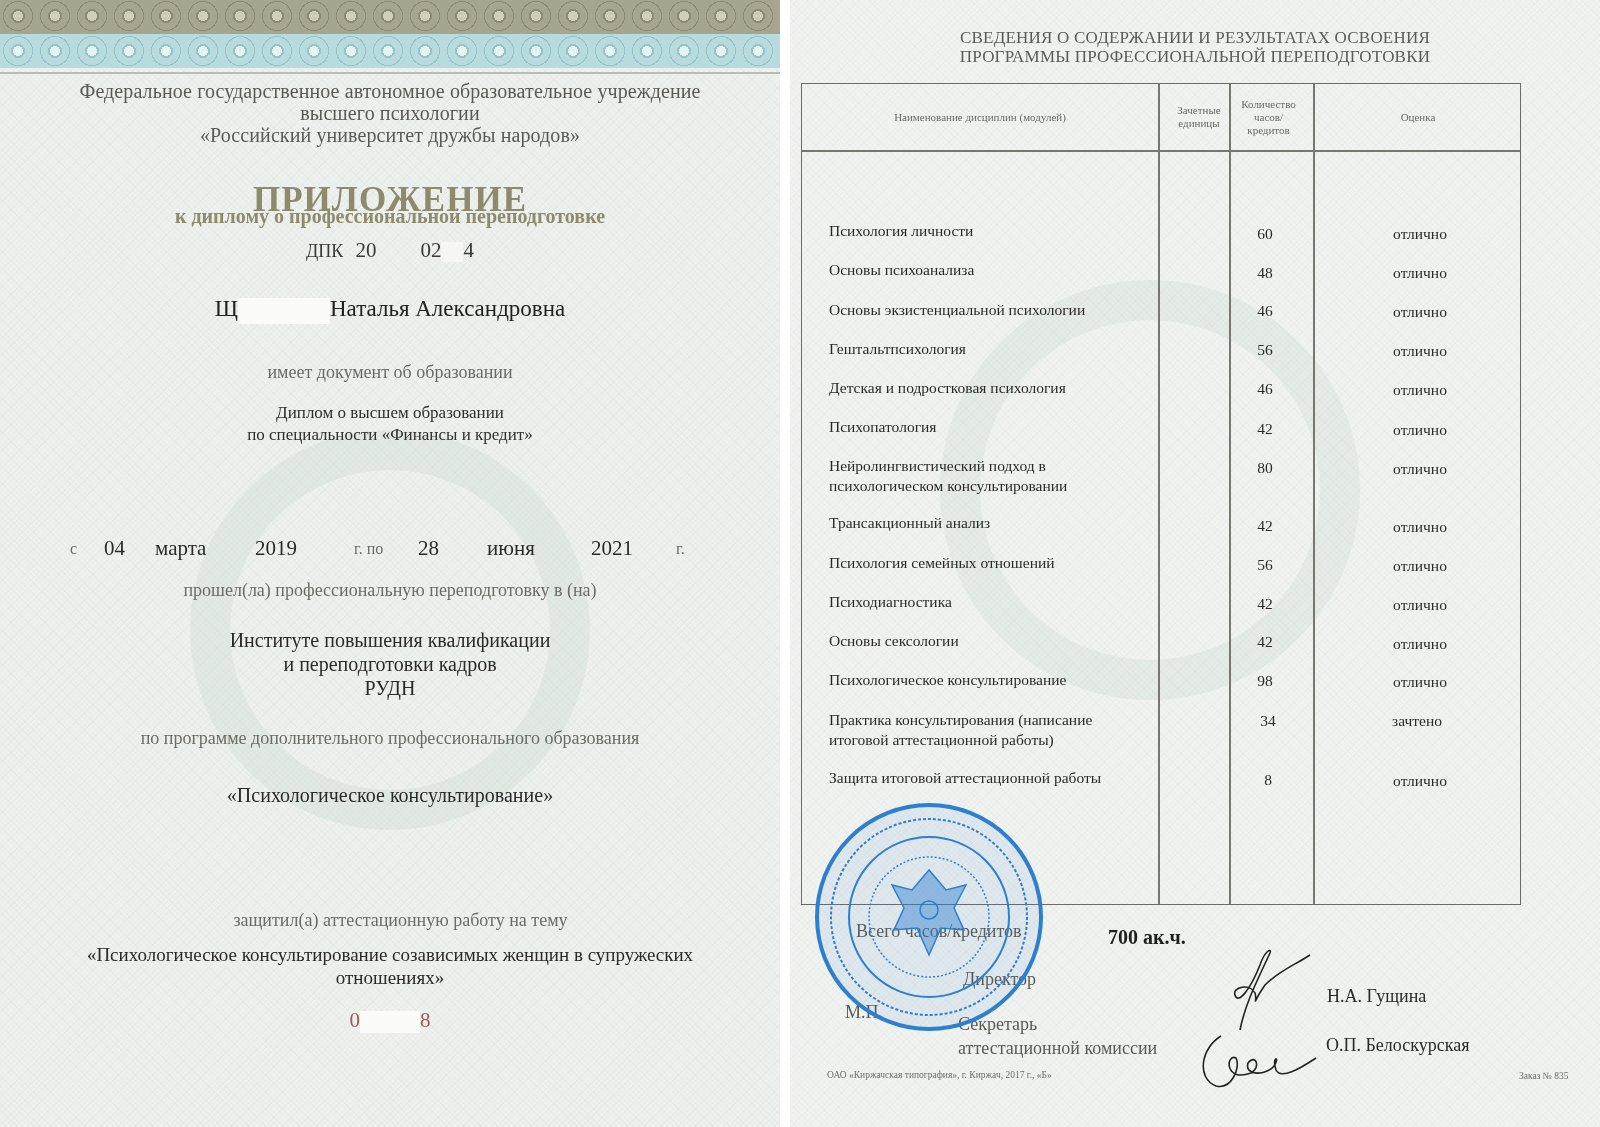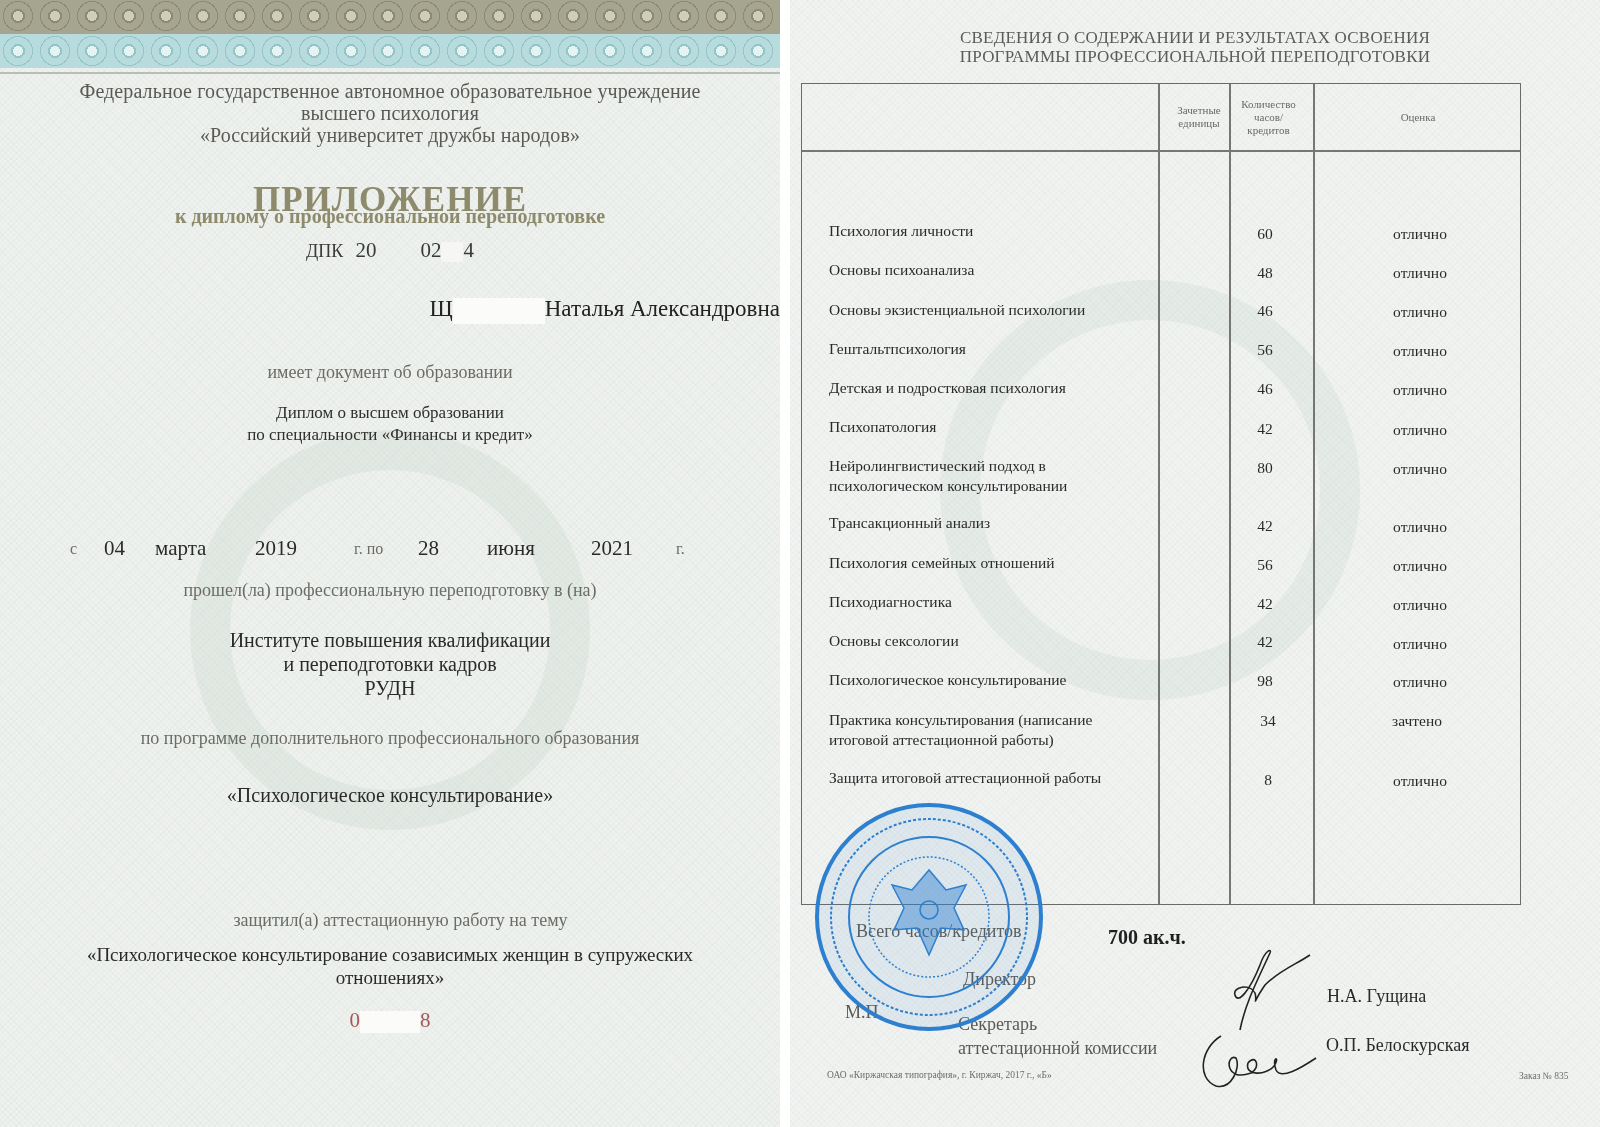--- a/index.html
+++ b/index.html
@@ -30,21 +30,21 @@
   .band-line { position: absolute; left: 0; top: 72px; width: 100%; height: 2px; background: #b9bcb7; }
 
   .watermark { position: absolute; border-radius: 50%; border: 40px solid rgba(170,190,178,0.16); }
 
   .center { position: absolute; left: 0; width: 780px; text-align: center; }
   .org { top: 80px; font-size: 20px; line-height: 22px; color: #5a5a55; letter-spacing: 0.1px; }
   .title { top: 165px; font-size: 35px; font-weight: bold; color: #8e8a6c; letter-spacing: 1px; margin-top: 15px; }
   .subtitle { top: 205px; font-size: 20px; font-weight: bold; color: #8e8a6c; }
   .dpk { top: 238px; font-size: 21px; color: #3a3a38; }
   .dpk .mask { display: inline-block; width: 22px; height: 20px; background: #f6f6f4; vertical-align: middle; }
-  .fio { top: 296px; font-size: 23px; color: #222; text-align: right; }
+  .fio { top: 296px; font-size: 23px; color: #222; }
   .fio .mask { display: inline-block; width: 92px; height: 26px; background: #fbfbfa; vertical-align: middle; }
   .label-line { font-size: 18px; color: #6c6c66; }
   .doc-info { top: 402px; font-size: 17px; line-height: 22px; color: #2f2f2d; }
   .doc-info .mask { display: inline-block; width: 50px; height: 18px; background: #fbfbfa; vertical-align: middle; }
 
   .dates { position: absolute; top: 536px; left: 0; width: 780px; height: 30px; font-size: 21px; color: #2a2a2a; }
   .dates span { position: absolute; top: 0; }
   .dates .small { font-size: 16px; color: #6c6c66; top: 4px; }
 
   .inst { top: 628px; font-size: 20px; line-height: 24px; color: #2a2a2a; }
@@ -83,21 +83,21 @@
   <div class="band">
     <div class="band-olive"></div>
     <div class="band-teal"></div>
     <div class="band-line"></div>
   </div>
 
   <div class="watermark" style="left:190px; top:430px; width:400px; height:400px;"></div>
 
   <div class="center org">
     <div>Федеральное государственное автономное образовательное учреждение</div>
-    <div>высшего психология</div>
+    <div>высшего психологии</div>
     <div>«Российский университет дружбы народов»</div>
   </div>
 
   <div class="center title">ПРИЛОЖЕНИЕ</div>
   <div class="center subtitle">к диплому о профессиональной переподготовке</div>
 
   <div class="center dpk">
     <span style="font-size:18px; margin-right:12px;">ДПК</span><span>20</span><span style="display:inline-block; width:44px;"></span><span>02</span><span class="mask"></span><span>4</span>
   </div>
 
@@ -156,20 +156,21 @@
     <div>СВЕДЕНИЯ О СОДЕРЖАНИИ И РЕЗУЛЬТАТАХ ОСВОЕНИЯ</div>
     <div>ПРОГРАММЫ ПРОФЕССИОНАЛЬНОЙ ПЕРЕПОДГОТОВКИ</div>
   </div>
 
   <div class="table-frame">
     <div class="vline" style="left:356px;"></div>
     <div class="vline" style="left:427px;"></div>
     <div class="vline" style="left:511px;"></div>
     <div class="hline"></div>
 
+    <div class="th" style="left:0; width:356px;">Наименование дисциплин (модулей)</div>
     <div class="th" style="left:357px; width:80px; flex-direction:column;">
       <div>Зачетные</div>
       <div>единицы</div>
     </div>
     <div class="th" style="left:428px; width:77px; flex-direction:column;">
       <div>Количество</div>
       <div>часов/</div>
       <div>кредитов</div>
     </div>
     <div class="th" style="left:512px; width:208px;">Оценка</div>

